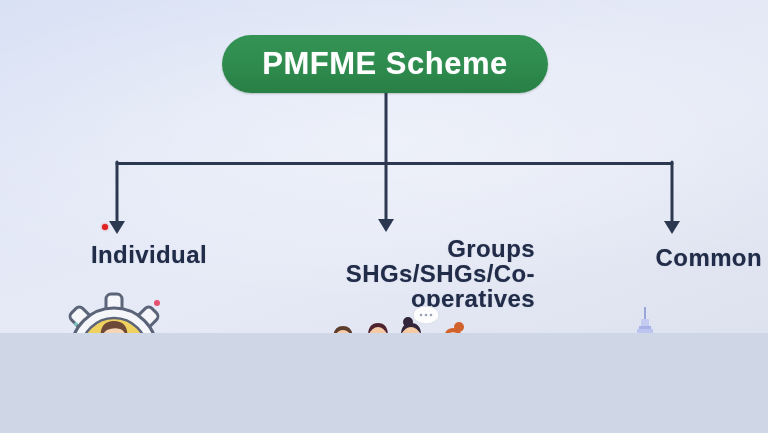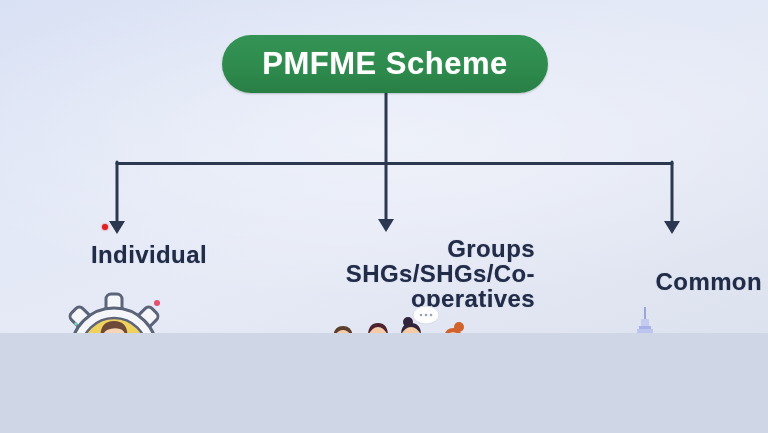--- a/index.html
+++ b/index.html
@@ -22,21 +22,21 @@
     text-shadow:0 0 1px rgba(255,255,255,0.4);
   }
   .branch-label{
     position:absolute;text-align:right;color:#212c49;font-weight:bold;
     font-size:24px;line-height:25px;letter-spacing:0.4px;
     text-shadow:0 0 1px rgba(33,44,73,0.35);
   }
   .branch-label span{display:block;}
   .label-individual{left:27px;top:242px;width:180px;}
   .label-groups{left:235px;top:236px;width:300px;}
-  .label-common{left:582px;top:244px;width:180px;line-height:27px;margin-top:24px;}
+  .label-common{left:582px;top:244px;width:180px;line-height:27px;}
   .pointer-dot{
     position:absolute;left:102px;top:224px;width:6px;height:6px;border-radius:50%;
     background:#e02121;box-shadow:0 0 2px rgba(224,33,33,0.8);
   }
   .illus{position:absolute;filter:blur(0.5px);}
   .illus-gear{left:56px;top:292px;}
   .illus-people{left:293px;top:300px;}
   .illus-city{left:616px;top:305px;}
   .bottom-bar{
     position:absolute;left:0;top:430px;width:768px;height:3px;

